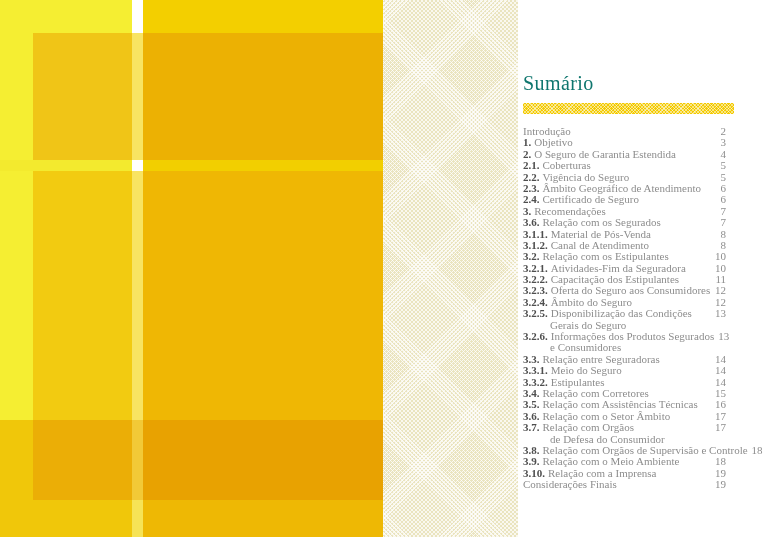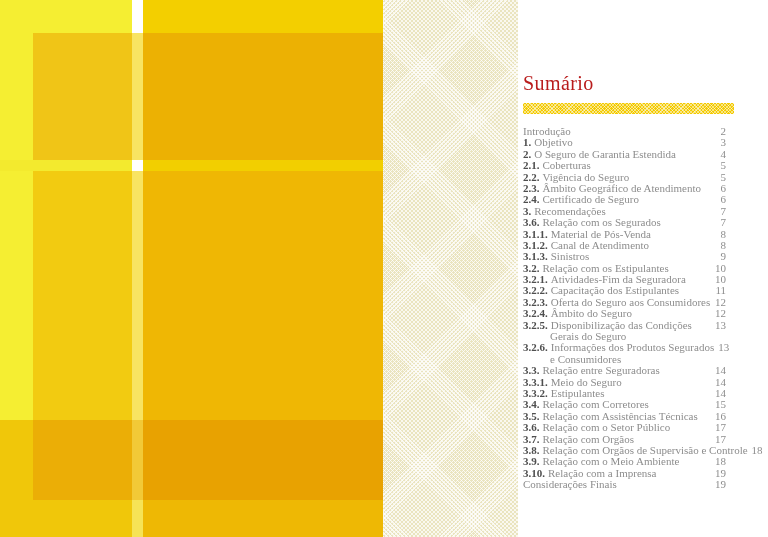--- a/index.html
+++ b/index.html
@@ -12,21 +12,21 @@
   .mid-texture{
     position:absolute;left:383px;top:0;width:135px;height:537px;
     background-color:#eae4bf;
     background-image:
       repeating-linear-gradient(45deg, rgba(255,255,255,0.75) 0px, rgba(255,255,255,0.75) 0.9px, rgba(255,255,255,0) 0.9px, rgba(255,255,255,0) 2.8px),
       repeating-linear-gradient(135deg, rgba(255,255,255,0.75) 0px, rgba(255,255,255,0.75) 0.9px, rgba(255,255,255,0) 0.9px, rgba(255,255,255,0) 2.8px);
   }
   .right-page{position:absolute;left:518px;top:0;width:250px;height:537px;background:#ffffff;}
   .page-title{
     position:absolute;left:5px;top:72px;margin:0;
-    font-size:20px;font-weight:normal;color:#b91c1c;letter-spacing:0.4px;
+    font-size:20px;font-weight:normal;color:#0f766e;letter-spacing:0.4px;
     font-family:"Liberation Serif", serif;
   }
   .title-bar{
     position:absolute;left:5px;top:103px;width:211px;height:11px;
     background-color:#f3ca00;
     background-image:
       repeating-linear-gradient(45deg, rgba(255,255,255,0.5) 0px, rgba(255,255,255,0.5) 0.8px, rgba(255,255,255,0) 0.8px, rgba(255,255,255,0) 2.4px),
       repeating-linear-gradient(135deg, rgba(255,255,255,0.5) 0px, rgba(255,255,255,0.5) 0.8px, rgba(255,255,255,0) 0.8px, rgba(255,255,255,0) 2.4px);
   }
   .toc{position:absolute;left:5px;top:126px;width:203px;}
@@ -123,25 +123,20 @@
         <span class="toc-num">3.1.1.</span>
         <span class="toc-label">Material de Pós-Venda</span>
         <span class="toc-page">8</span>
       </div>
       <div class="toc-row">
         <span class="toc-num">3.1.2.</span>
         <span class="toc-label">Canal de Atendimento</span>
         <span class="toc-page">8</span>
       </div>
       <div class="toc-row">
-        <span class="toc-num">3.1.3.</span>
-        <span class="toc-label">Sinistros</span>
-        <span class="toc-page">9</span>
-      </div>
-      <div class="toc-row">
         <span class="toc-num">3.2.</span>
         <span class="toc-label">Relação com os Estipulantes</span>
         <span class="toc-page">10</span>
       </div>
       <div class="toc-row">
         <span class="toc-num">3.2.1.</span>
         <span class="toc-label">Atividades-Fim da Seguradora</span>
         <span class="toc-page">10</span>
       </div>
       <div class="toc-row">
@@ -195,28 +190,31 @@
         <span class="toc-label">Relação com Corretores</span>
         <span class="toc-page">15</span>
       </div>
       <div class="toc-row">
         <span class="toc-num">3.5.</span>
         <span class="toc-label">Relação com Assistências Técnicas</span>
         <span class="toc-page">16</span>
       </div>
       <div class="toc-row">
         <span class="toc-num">3.6.</span>
-        <span class="toc-label">Relação com o Setor Público</span>
+        <span class="toc-label">Relação com o Setor Âmbito</span>
         <span class="toc-page">17</span>
       </div>
       <div class="toc-row">
         <span class="toc-num">3.7.</span>
         <span class="toc-label">Relação com Orgãos</span>
         <span class="toc-page">17</span>
       </div>
+      <div class="toc-row cont">
+        <span class="toc-label">de Defesa do Consumidor</span>
+      </div>
       <div class="toc-row">
         <span class="toc-num">3.8.</span>
         <span class="toc-label">Relação com Orgãos de Supervisão e Controle</span>
         <span class="toc-page">18</span>
       </div>
       <div class="toc-row">
         <span class="toc-num">3.9.</span>
         <span class="toc-label">Relação com o Meio Ambiente</span>
         <span class="toc-page">18</span>
       </div>

